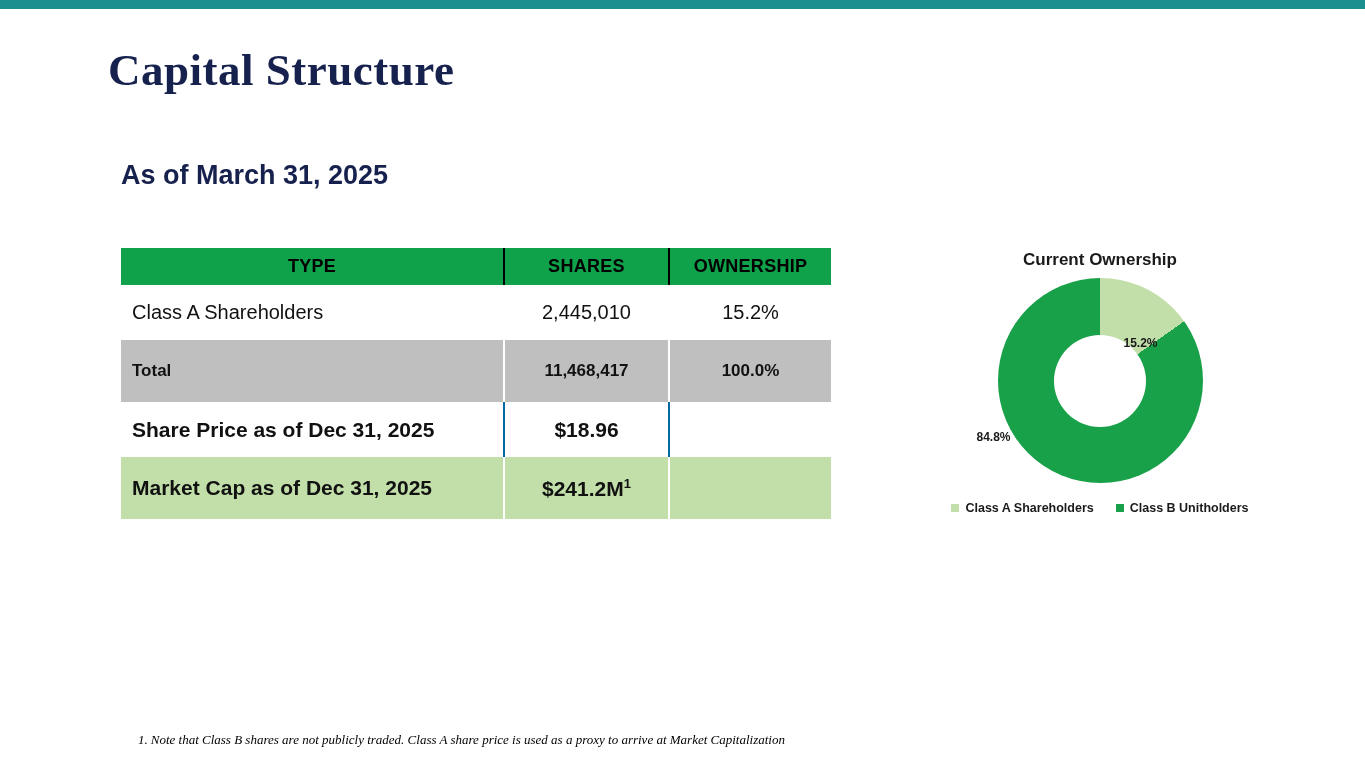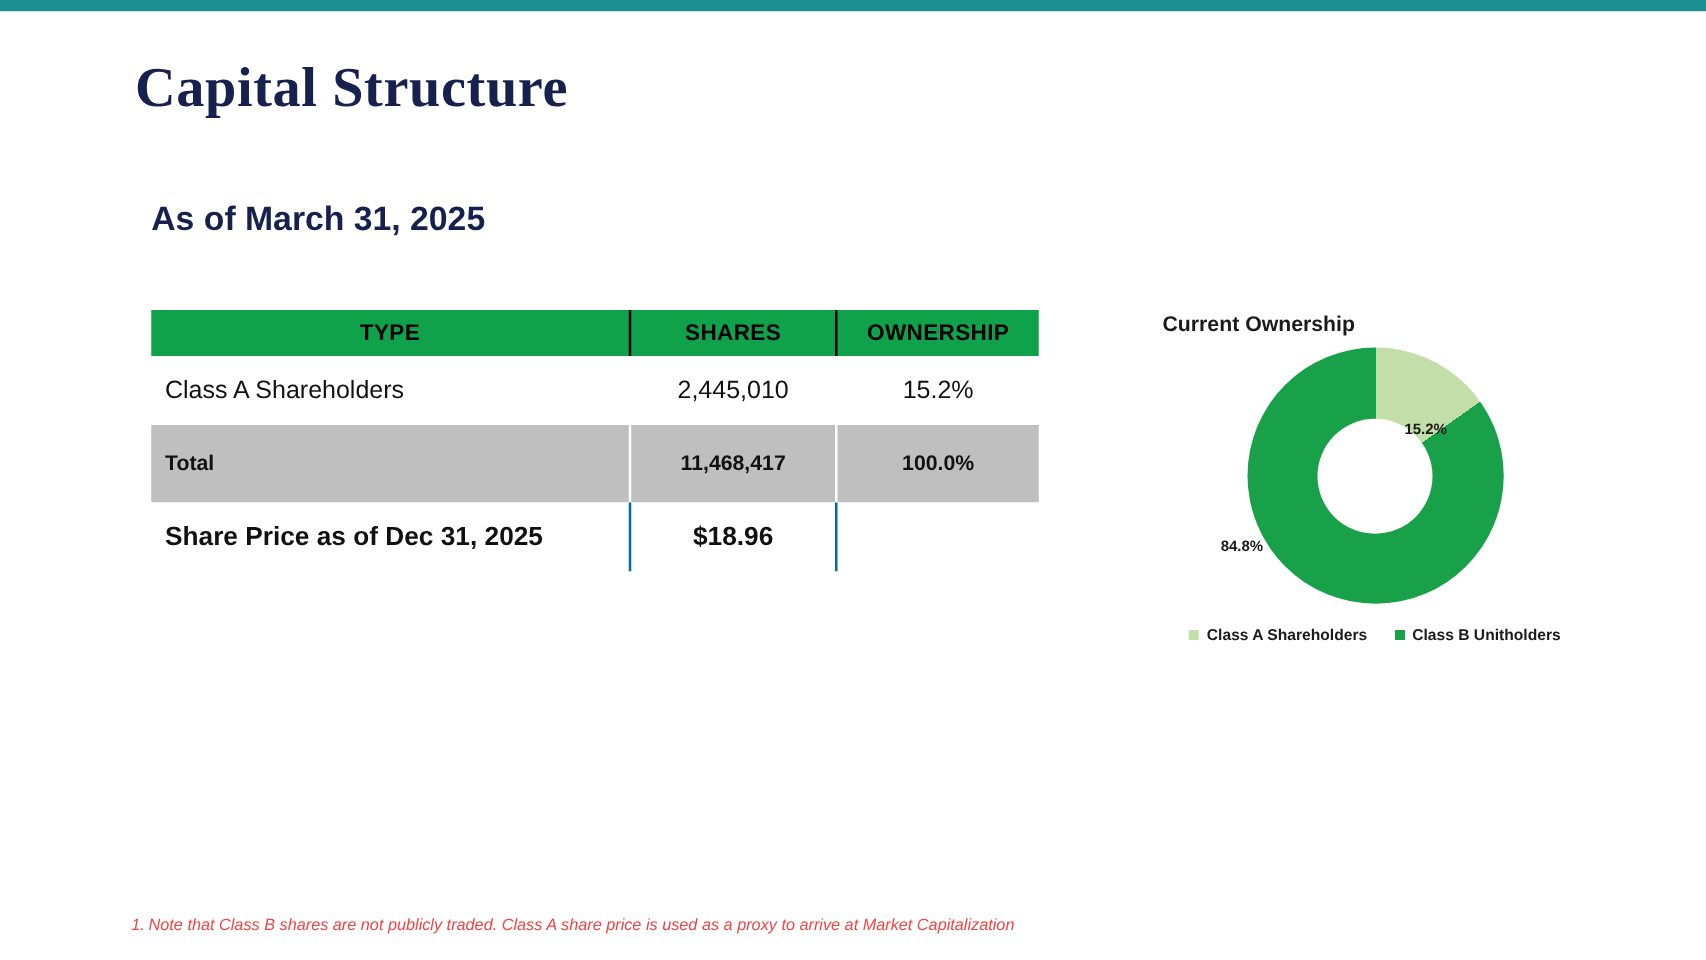--- a/index.html
+++ b/index.html
@@ -116,21 +116,21 @@
 
   
   .chart-wrap {
     position: absolute;
     left: 930px;
     top: 250px;
     width: 340px;
     height: 300px;
   }
   .chart-title {
-    text-align: left;
+    text-align: center;
     font-size: 17px;
     font-weight: bold;
     color: #1a1a1a;
     margin-bottom: 8px;
   }
   .donut {
     position: relative;
     width: 205px;
     height: 205px;
     margin: 0 auto;
@@ -173,25 +173,26 @@
     color: #1a1a1a;
   }
   .swatch {
     width: 8px;
     height: 8px;
     display: inline-block;
   }
 
   .footnote {
     position: absolute;
-    left: 105px;
+    left: 138px;
     top: 732px;
     font-size: 13px;
     font-style: italic;
-    color: #ef4444;
+    color: #000000;
+    font-family: Liberation Serif, serif;
   }
   .footnote .fn-num { margin-right: 3px; }
 </style>
 </head>
 <body>
 
 <div class="top-bar"></div>
 
 <div class="slide-title">Capital Structure</div>
 <div class="subtitle">As of March 31, 2025</div>
@@ -216,20 +217,25 @@
       <td class="t-center">15.2%</td>
     </tr>
     <tr class="row-total">
       <td class="t-left">Total</td>
       <td class="t-center">11,468,417</td>
       <td class="t-center">100.0%</td>
     </tr>
     <tr class="row-price">
       <td class="t-left">Share Price as of Dec 31, 2025</td>
       <td class="t-center">$18.96</td>
+      <td class="t-center"></td>
+    </tr>
+    <tr class="row-mcap">
+      <td class="t-left">Market Cap as of Dec 31, 2025</td>
+      <td class="t-center"><span>$241.2M</span><span class="sup">1</span></td>
       <td class="t-center"></td>
     </tr>
   </tbody>
 </table>
 
 <div class="chart-wrap">
   <div class="chart-title">Current Ownership</div>
   <div class="donut">
     <span class="donut-label lbl-a">15.2%</span>
     <span class="donut-label lbl-b">84.8%</span>

